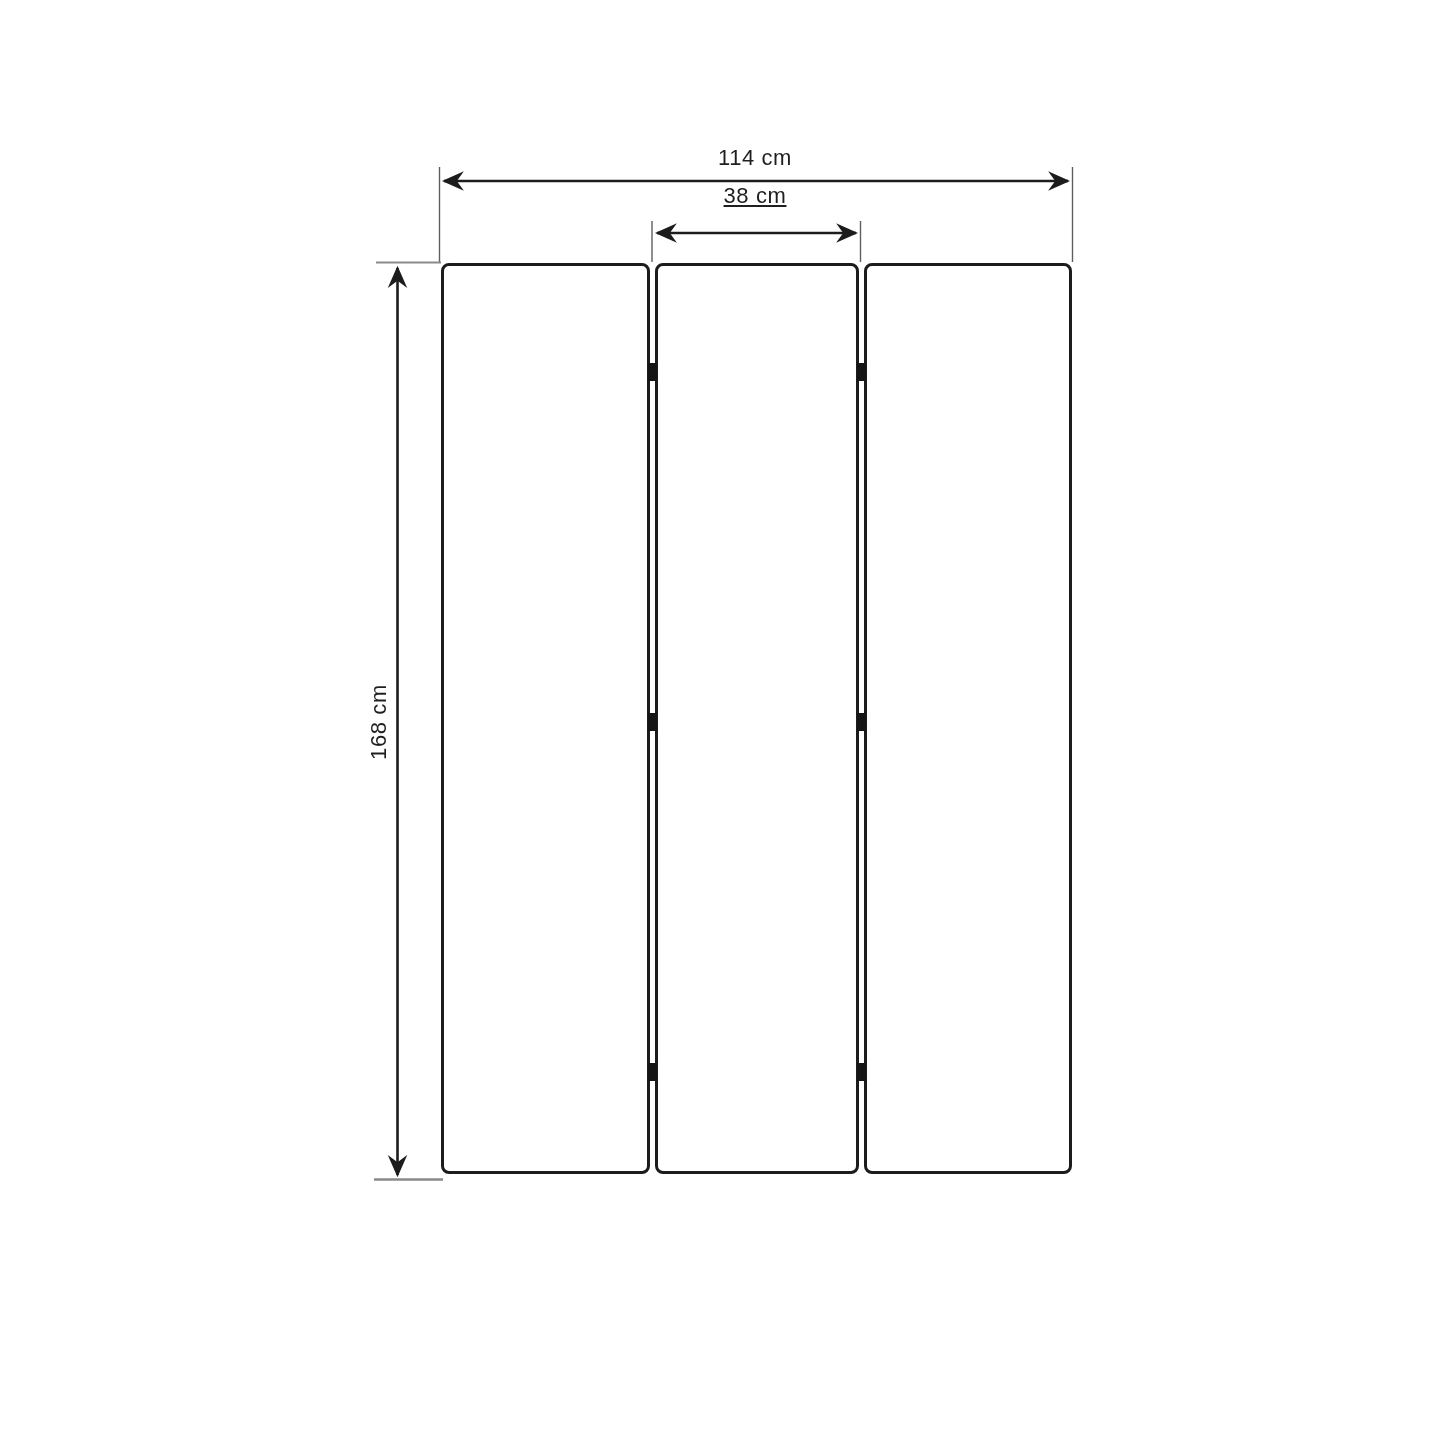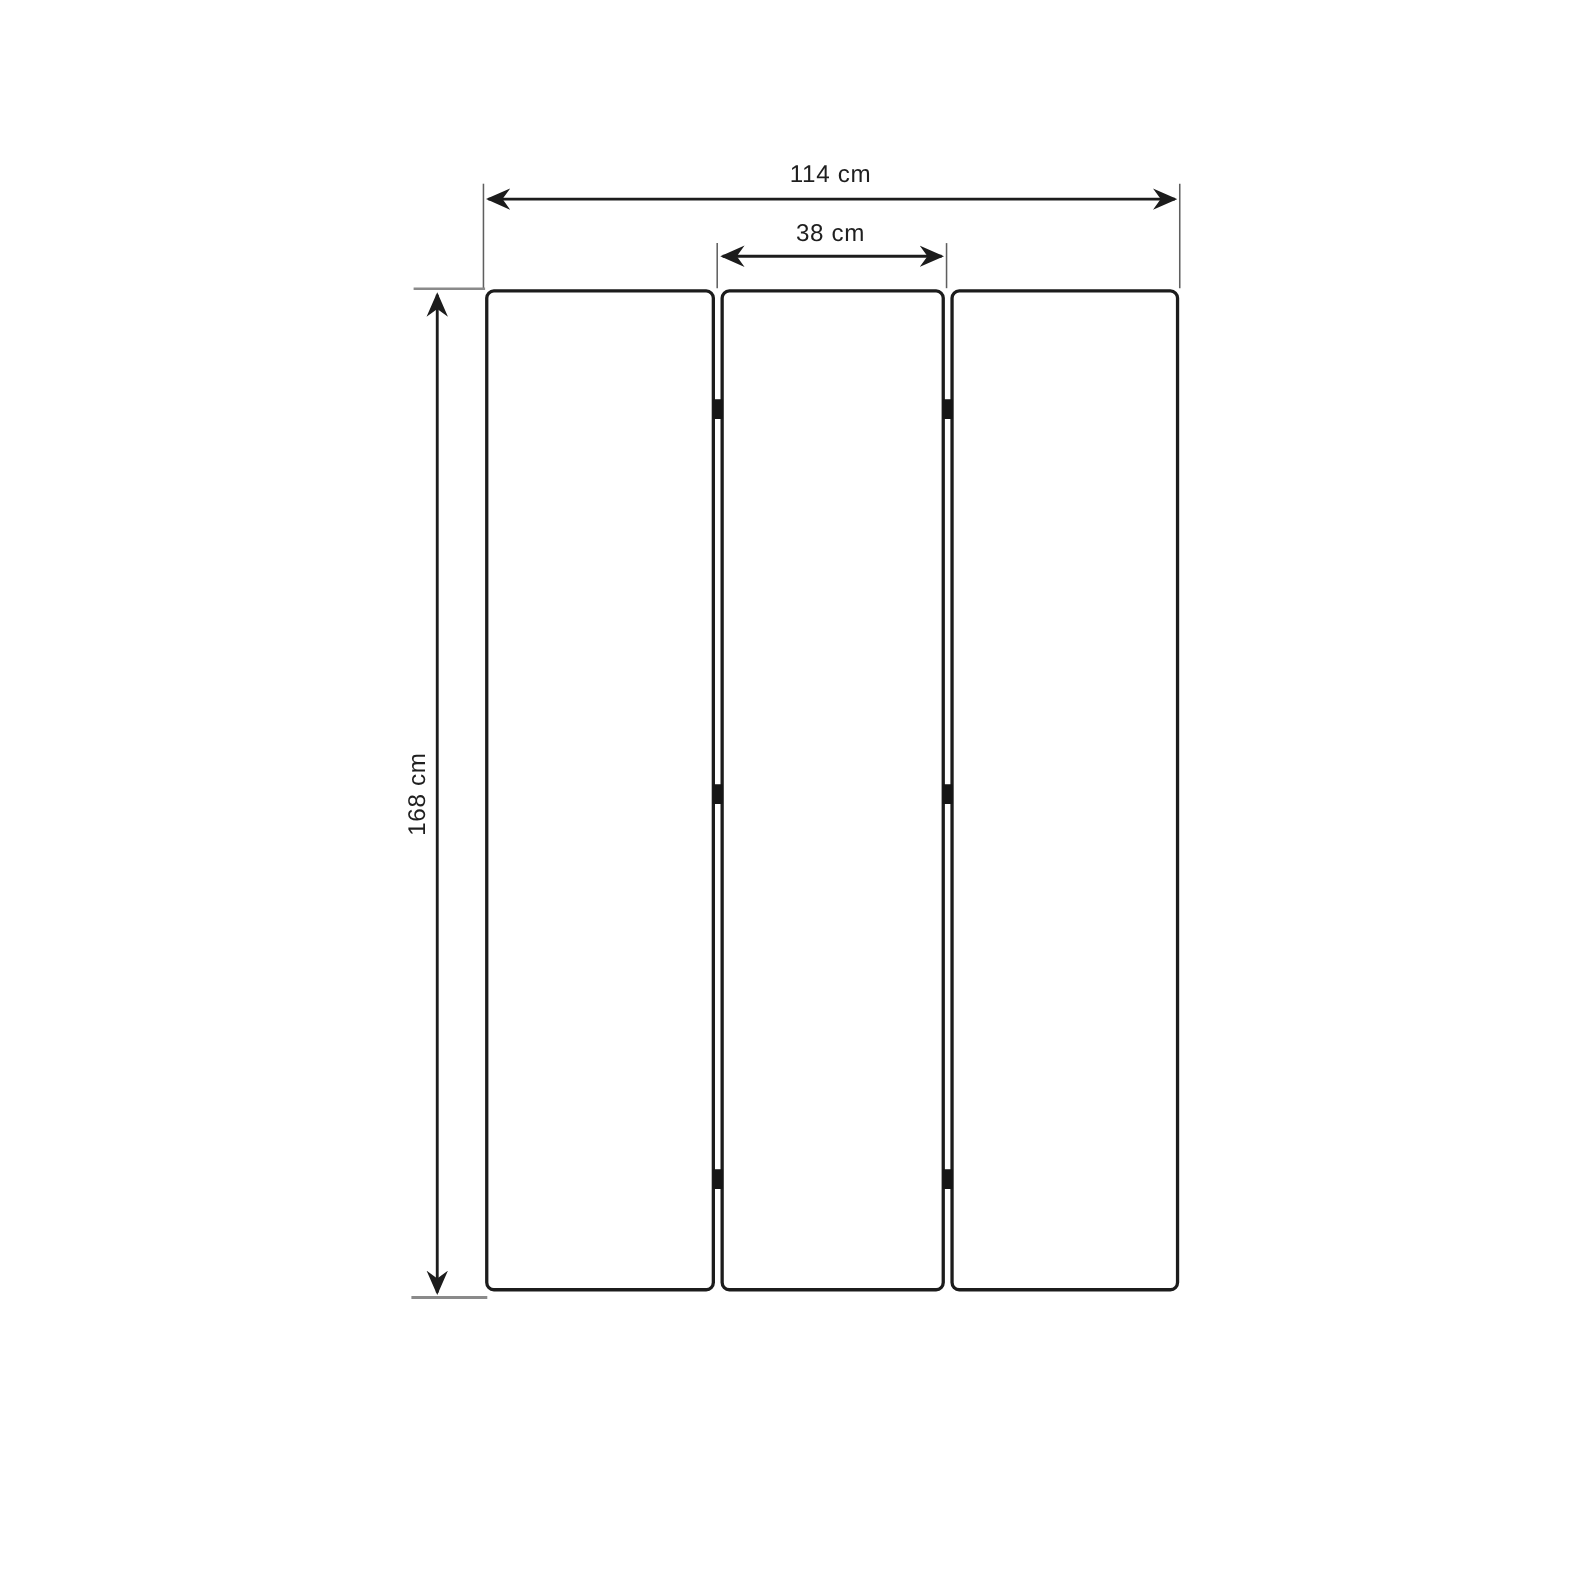--- a/index.html
+++ b/index.html
@@ -54,22 +54,23 @@
     white-space: nowrap;
     line-height: 24px;
   }
   .label-total-width {
     left: 755px;
     top: 146px;
     transform: translateX(-50%);
   }
   .label-panel-width {
     left: 755px;
-    top: 200px;
+    top: 184px;
     transform: translateX(-50%);
+    text-decoration: underline;
   }
   .label-height {
     left: 379px;
     top: 722px;
     transform: translate(-50%, -50%) rotate(-90deg);
   }
 </style>
 </head>
 <body>
 

